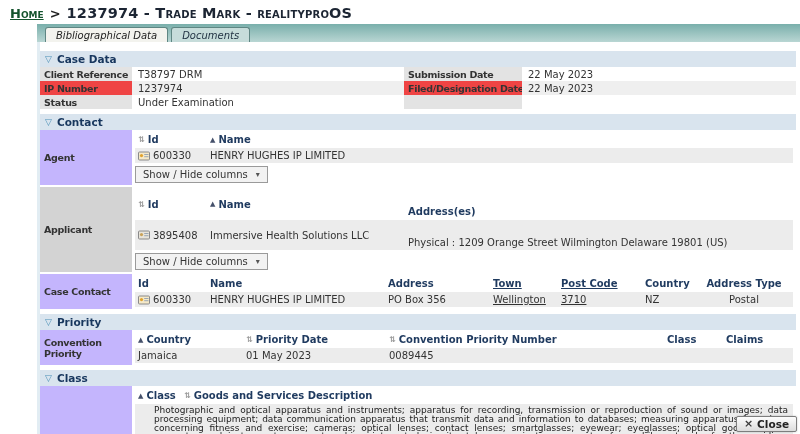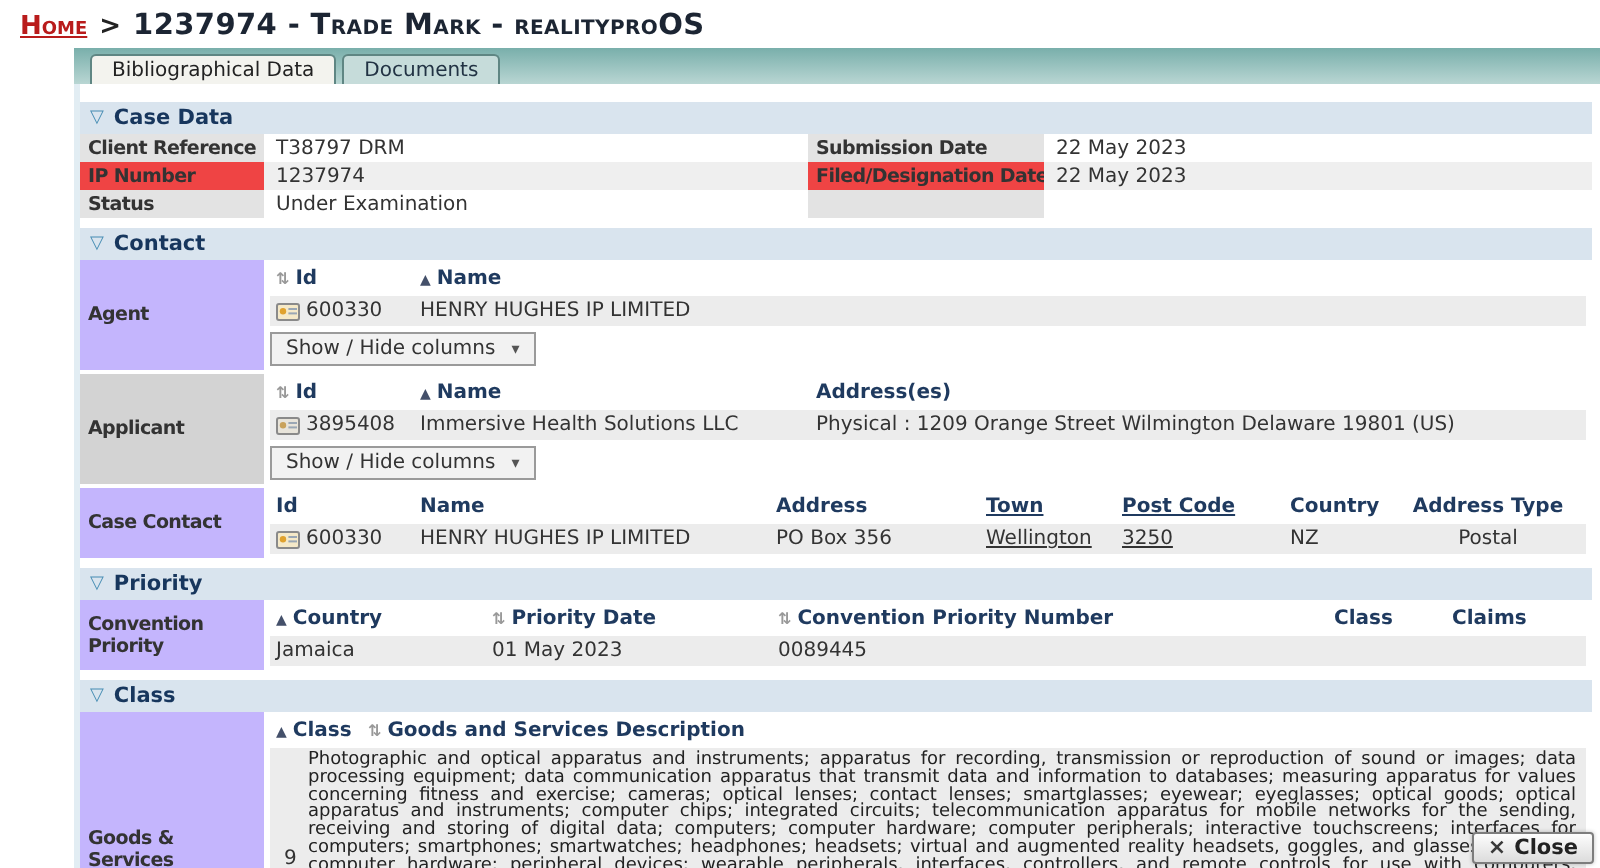--- a/index.html
+++ b/index.html
@@ -4,28 +4,28 @@
 <style>
   * { box-sizing: border-box; }
   html,body { margin:0; padding:0; }
   body {
     width:800px; height:434px; overflow:hidden; position:relative;
     background:#ffffff; color:#333;
     font-family:"DejaVu Sans","Liberation Sans",sans-serif; font-size:10px;
   }
   
   .breadcrumb { padding:5px 0 3px 10px; white-space:nowrap; }
-  .home-link { color:#b91c1c; font-weight:bold; font-variant:small-caps; font-size:13px; text-decoration:underline; cursor:pointer;text-align:center; }
+  .home-link { color:#14532d; font-weight:bold; font-variant:small-caps; font-size:13px; text-decoration:underline; cursor:pointer;text-align:center; }
   .crumb-sep { font-weight:bold; font-size:13px; color:#222; margin:0 6px; }
   .page-title { font-weight:bold; font-size:14.5px; color:#1c2533; font-variant:small-caps; letter-spacing:.2px; }
 
   .main-frame { margin-left:37px; }
   
   .tabstrip { height:18px; background:linear-gradient(#79afab,#b9d6d3); display:flex; align-items:flex-end; padding-left:8px; gap:3px; }
-  .tab { font-size:10px; padding:2px 10px 1px; border:1px solid #5f8683; border-bottom:none; border-radius:3px 3px 0 0; cursor:pointer; white-space:nowrap; }
+  .tab { font-size:10px; padding:2px 10px 1px; border:1px solid #5f8683; border-bottom:none; border-radius:3px 3px 0 0; cursor:pointer; white-space:nowrap;font-style:italic; }
   .tab.active { background:#f3f3ee; color:#222; }
   .tab.inactive { background:#c6dcda; color:#234; }
 
   .content { border-left:3px solid #e2edf3; background:#fff; padding:9px 4px 0 0; min-height:410px; }
 
   .section { margin-bottom:5px; }
   .section-header { background:#d9e4ee; padding:2px 5px; font-weight:bold; color:#17365d; font-size:10.5px; display:flex; align-items:center; gap:5px; cursor:pointer; }
   .collapse-icon { color:#4a8fb5; font-size:9px; line-height:9px; }
 
   
@@ -41,21 +41,21 @@
   .crow-label { background:#c4b5fd; font-weight:bold; font-size:9.5px; letter-spacing:-.3px; padding:2px 4px; display:flex; align-items:center; }
   .crow:nth-child(odd) .crow-label { background:#d3d3d3; }
   .crow-content { padding:2px 3px; background:#fff; }
 
   .dt-header { display:flex; font-weight:bold; color:#1f3a5f; padding:2px 0 3px; align-items:center; }
   .dt-header .cell { cursor:pointer; }
   .dt-row { display:flex; background:#ececec; padding:2px 0; align-items:center; }
   .cell { padding:0 3px; white-space:nowrap; overflow:hidden; }
   .idc { width:72px; display:flex; align-items:center; gap:3px; }
   .namec { width:198px; }
-  .flexc { flex:1; }
+  .flexc { flex:1;margin-top:15px; }
   .cc-name { width:178px; } .cc-addr { width:105px; } .cc-town { width:68px;text-decoration:underline; }
   .cc-post { width:84px;text-decoration:underline; } .cc-ctry { width:53px; } .cc-type { flex:1;text-align:center; }
   .p-ctry { width:108px; display:flex; align-items:center; gap:3px; }
   .p-date { width:143px; } .p-cpn { width:278px; } .p-class { width:59px; } .p-claims { flex:1; }
   .sort-both { color:#999; font-size:8px; }
   .sort-asc { color:#44506a; font-size:7px; }
   .hdr-ic { display:inline-flex; align-items:center; gap:3px; }
 
   .showhide { margin-top:3px; display:inline-flex; align-items:center; gap:8px; border:1px solid #9a9a9a; background:#f2f2f2; padding:2px 7px; font-size:10px; color:#333; cursor:pointer; }
   .showhide .dd { font-size:8px; color:#555; }
@@ -204,21 +204,21 @@
                   <rect x="0.5" y="1" width="11" height="8" rx="1" fill="#f5e9c8" stroke="#8a8a8a"></rect>
                   <circle cx="3.5" cy="4.6" r="1.6" fill="#e0a22e"></circle>
                   <rect x="6.2" y="3" width="4.3" height="1" fill="#9aa7b5"></rect>
                   <rect x="6.2" y="5.2" width="4.3" height="1" fill="#9aa7b5"></rect>
                 </svg>
               <span>600330</span>
             </div>
             <div class="cell cc-name">HENRY HUGHES IP LIMITED</div>
             <div class="cell cc-addr">PO Box 356</div>
             <div class="cell cc-town">Wellington</div>
-            <div class="cell cc-post">3250</div>
+            <div class="cell cc-post">3710</div>
             <div class="cell cc-ctry">NZ</div>
             <div class="cell cc-type">Postal</div>
           </div>
         </div>
       </div>
     </div>
 
     <div class="section">
       <div class="section-header">
         <span class="collapse-icon">▽</span>

